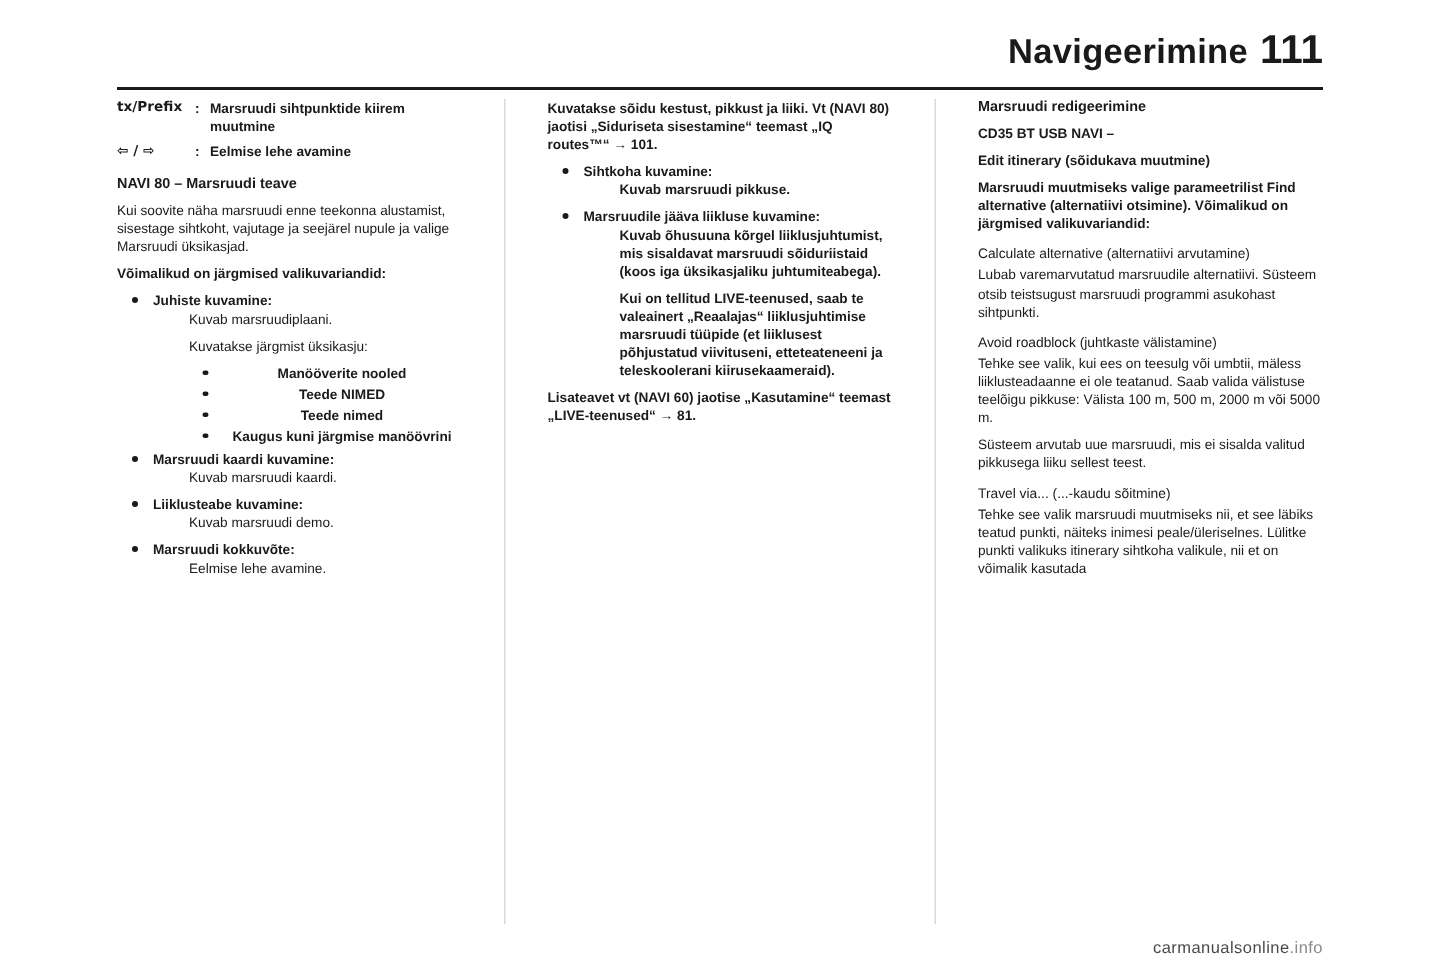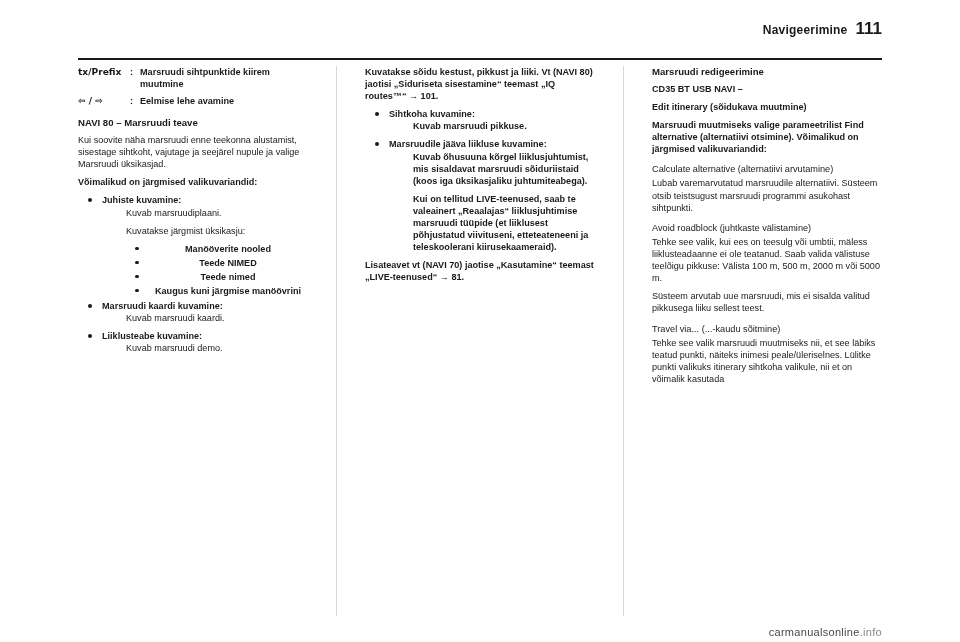--- a/index.html
+++ b/index.html
@@ -29,26 +29,26 @@
     left: 78px;
     right: 78px;
     height: 34px;
     display: flex;
     align-items: baseline;
     justify-content: flex-end;
     border-bottom: 2px solid #1a1a1a;
     padding-bottom: 4px;
   }
   .header-title {
-    font-size: 12px;
+    font-size: 23px;
     font-weight: bold;
     letter-spacing: 0.2px;
   }
   .header-pageno {
-    font-size: 17px;
+    font-size: 27px;
     font-weight: bold;
     margin-left: 8px;
     line-height: 1;
   }
   
   .columns {
     position: absolute;
     top: 66px;
     left: 78px;
     right: 78px;
@@ -217,20 +217,26 @@
             </div>
           </li>
 
           <li>
             <span class="b">Liiklusteabe kuvamine</span><span class="b">:</span>
             <div class="indent">
               <p class="para">Kuvab marsruudi demo.</p>
             </div>
           </li>
 
+          <li>
+            <span class="b">Marsruudi kokkuvõte</span><span class="b">:</span>
+            <div class="indent">
+              <p class="para">Eelmise lehe avamine.</p>
+            </div>
+          </li>
         </ul>
 
       </div>
     </div>
 
     <div class="col c2">
       <div class="colinner">
 
         <p class="para b">Kuvatakse sõidu kestust, pikkust ja liiki. Vt (NAVI 80) jaotisi „Siduriseta sisestamine“ teemast „IQ routes™“ → 101.</p>
 
@@ -244,21 +250,21 @@
 
           <li>
             <span class="b">Marsruudile jääva liikluse kuvamine</span><span class="b">:</span>
             <div class="indent">
               <p class="para b">Kuvab õhusuuna kõrgel liiklusjuhtumist, mis sisaldavat marsruudi sõiduriistaid (koos iga üksikasjaliku juhtumiteabega).</p>
               <p class="para b">Kui on tellitud LIVE-teenused, saab te valeainert „Reaalajas“ liiklusjuhtimise marsruudi tüüpide (et liiklusest põhjustatud viivituseni, etteteateneeni ja teleskoolerani kiirusekaameraid).</p>
             </div>
           </li>
         </ul>
 
-        <p class="para b">Lisateavet vt (NAVI 70) jaotise „Kasutamine“ teemast „LIVE-teenused“ → 81.</p>
+        <p class="para b">Lisateavet vt (NAVI 60) jaotise „Kasutamine“ teemast „LIVE-teenused“ → 81.</p>
 
       </div>
     </div>
 
     <div class="col c3">
       <div class="colinner">
 
         <div class="sec-head first">Marsruudi redigeerimine</div>
 
         <p class="para b">CD35 BT USB NAVI –</p>

